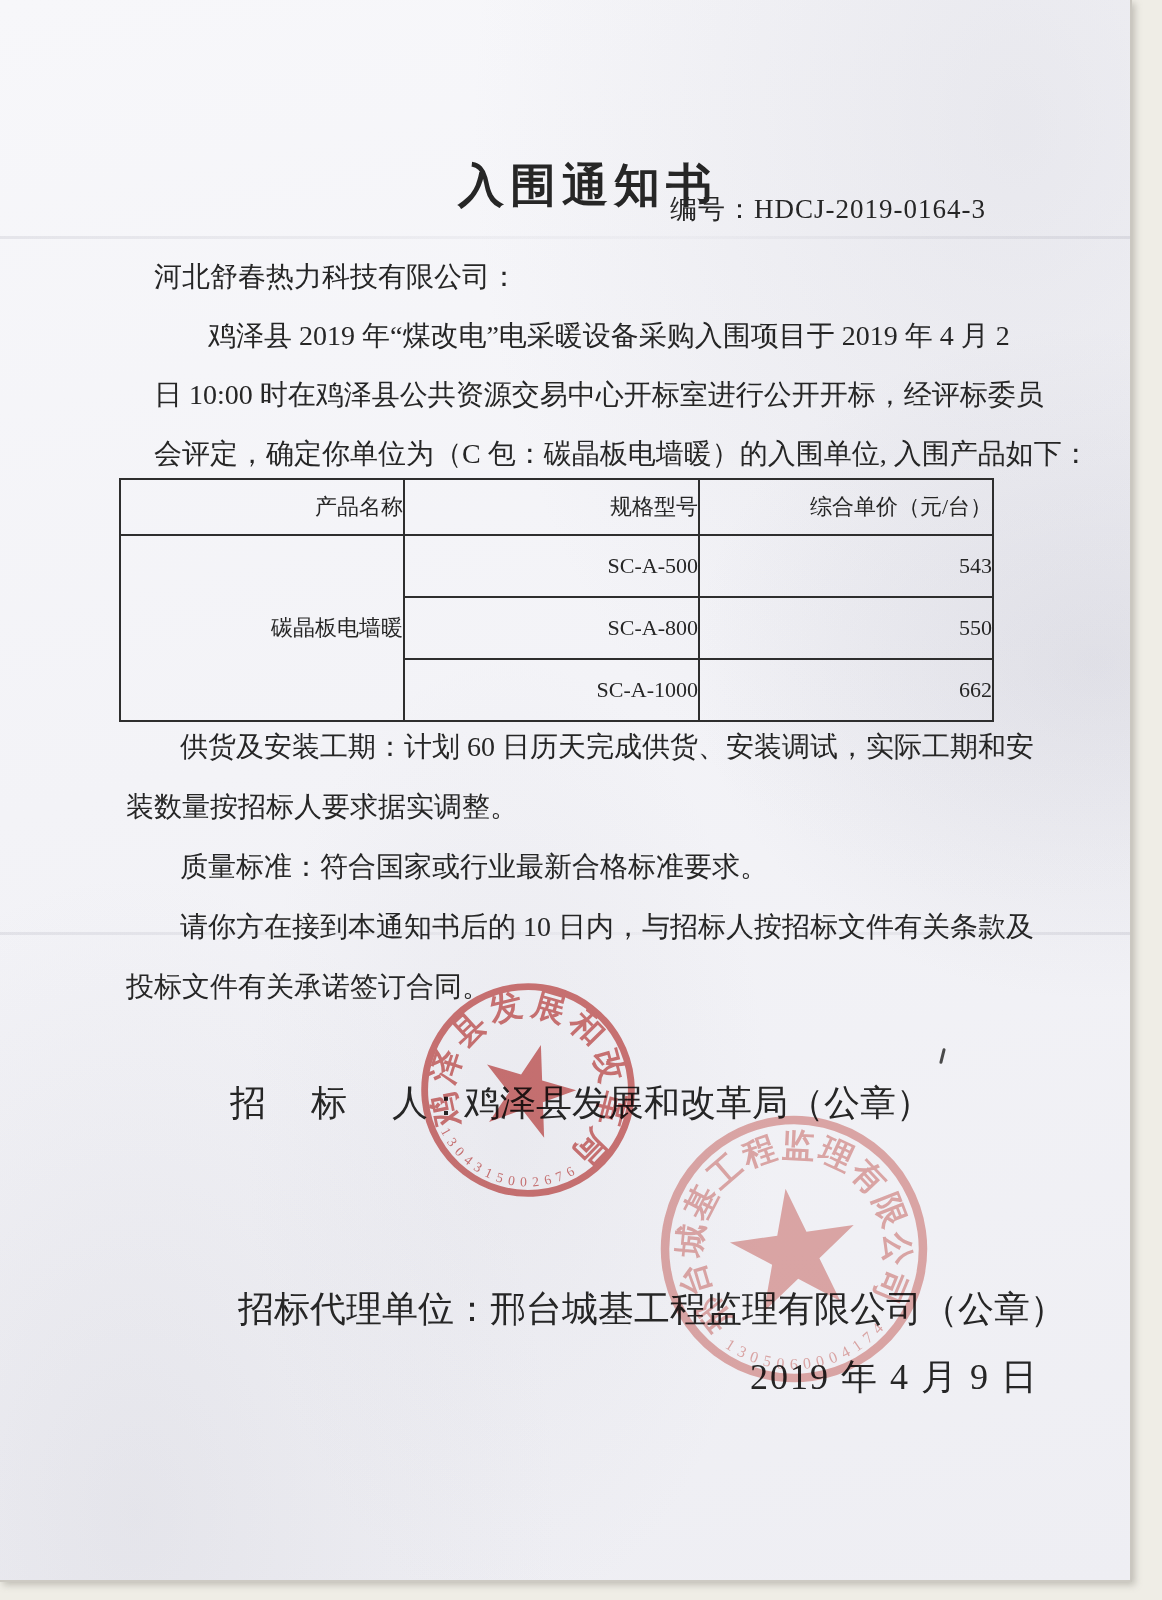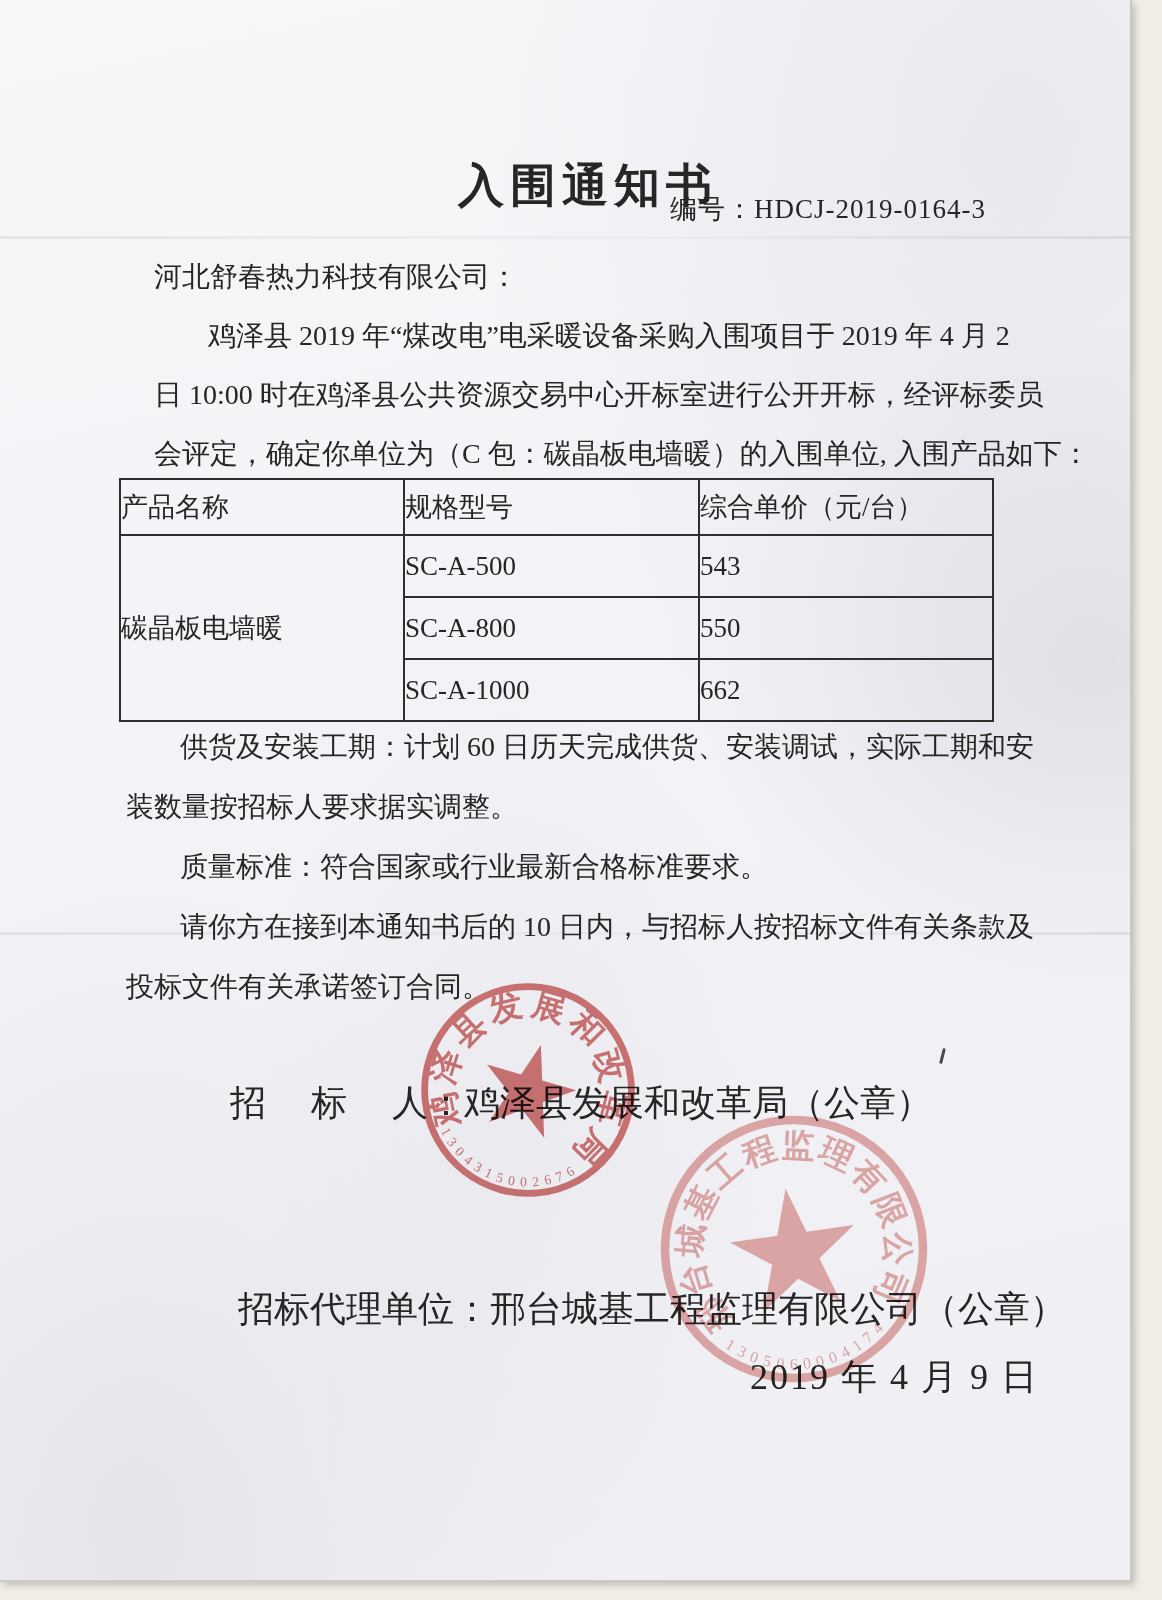--- a/index.html
+++ b/index.html
@@ -35,21 +35,21 @@
     font-size:27px; letter-spacing:1px; white-space:nowrap;
   }
   .upper-text { position:absolute; left:142px; top:247px; width:860px; font-size:28px;margin-left:12px; }
   .upper-text .ln { height:59px; line-height:59px; white-space:nowrap; }
   .lower-text { position:absolute; left:126px; top:717px; width:860px; font-size:28px; }
   .lower-text .ln { height:60px; line-height:60px; white-space:nowrap; }
   .indent { padding-left:54px; }
 
   table.products {
     position:absolute; left:119px; top:478px; width:867px;
-    border-collapse:collapse; font-size:27px; text-align:left;
+    border-collapse:collapse; font-size:22px; text-align:right;
     table-layout:fixed;
   }
   table.products th, table.products td { border:2px solid #2e2e2e; font-weight:400; padding:0; }
   table.products th { height:54px; }
   table.products td { height:60px;margin-left:40px; }
   .col-name  { width:282px; }
   .col-model { width:293px; }
   .col-price { width:292px; }
 
   .sig-line { position:absolute; font-size:36px; white-space:nowrap; }

